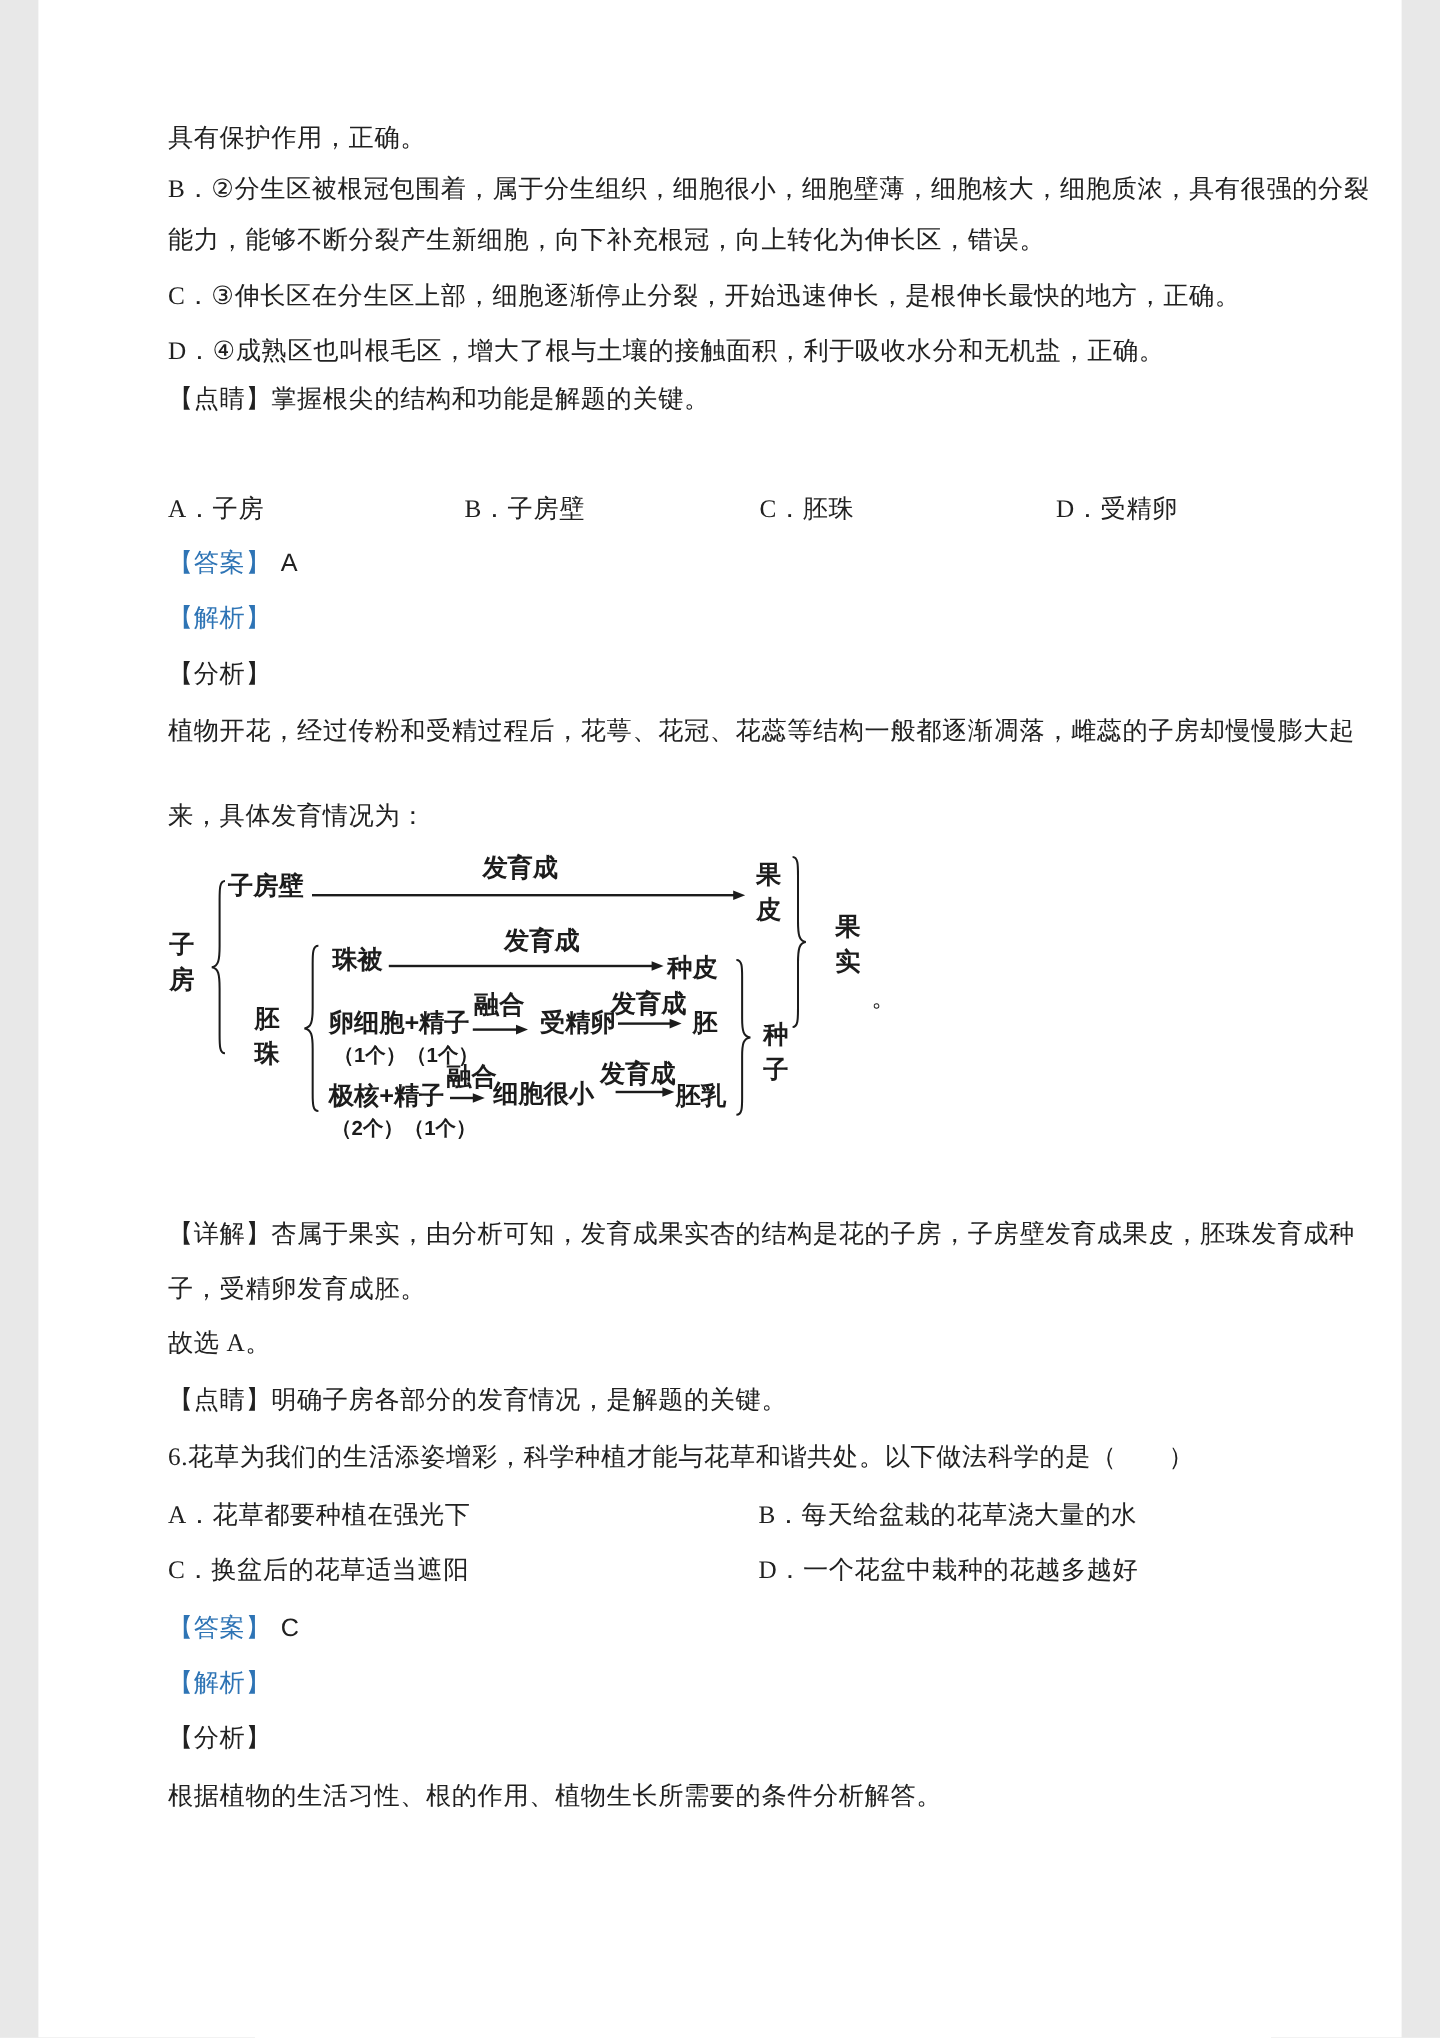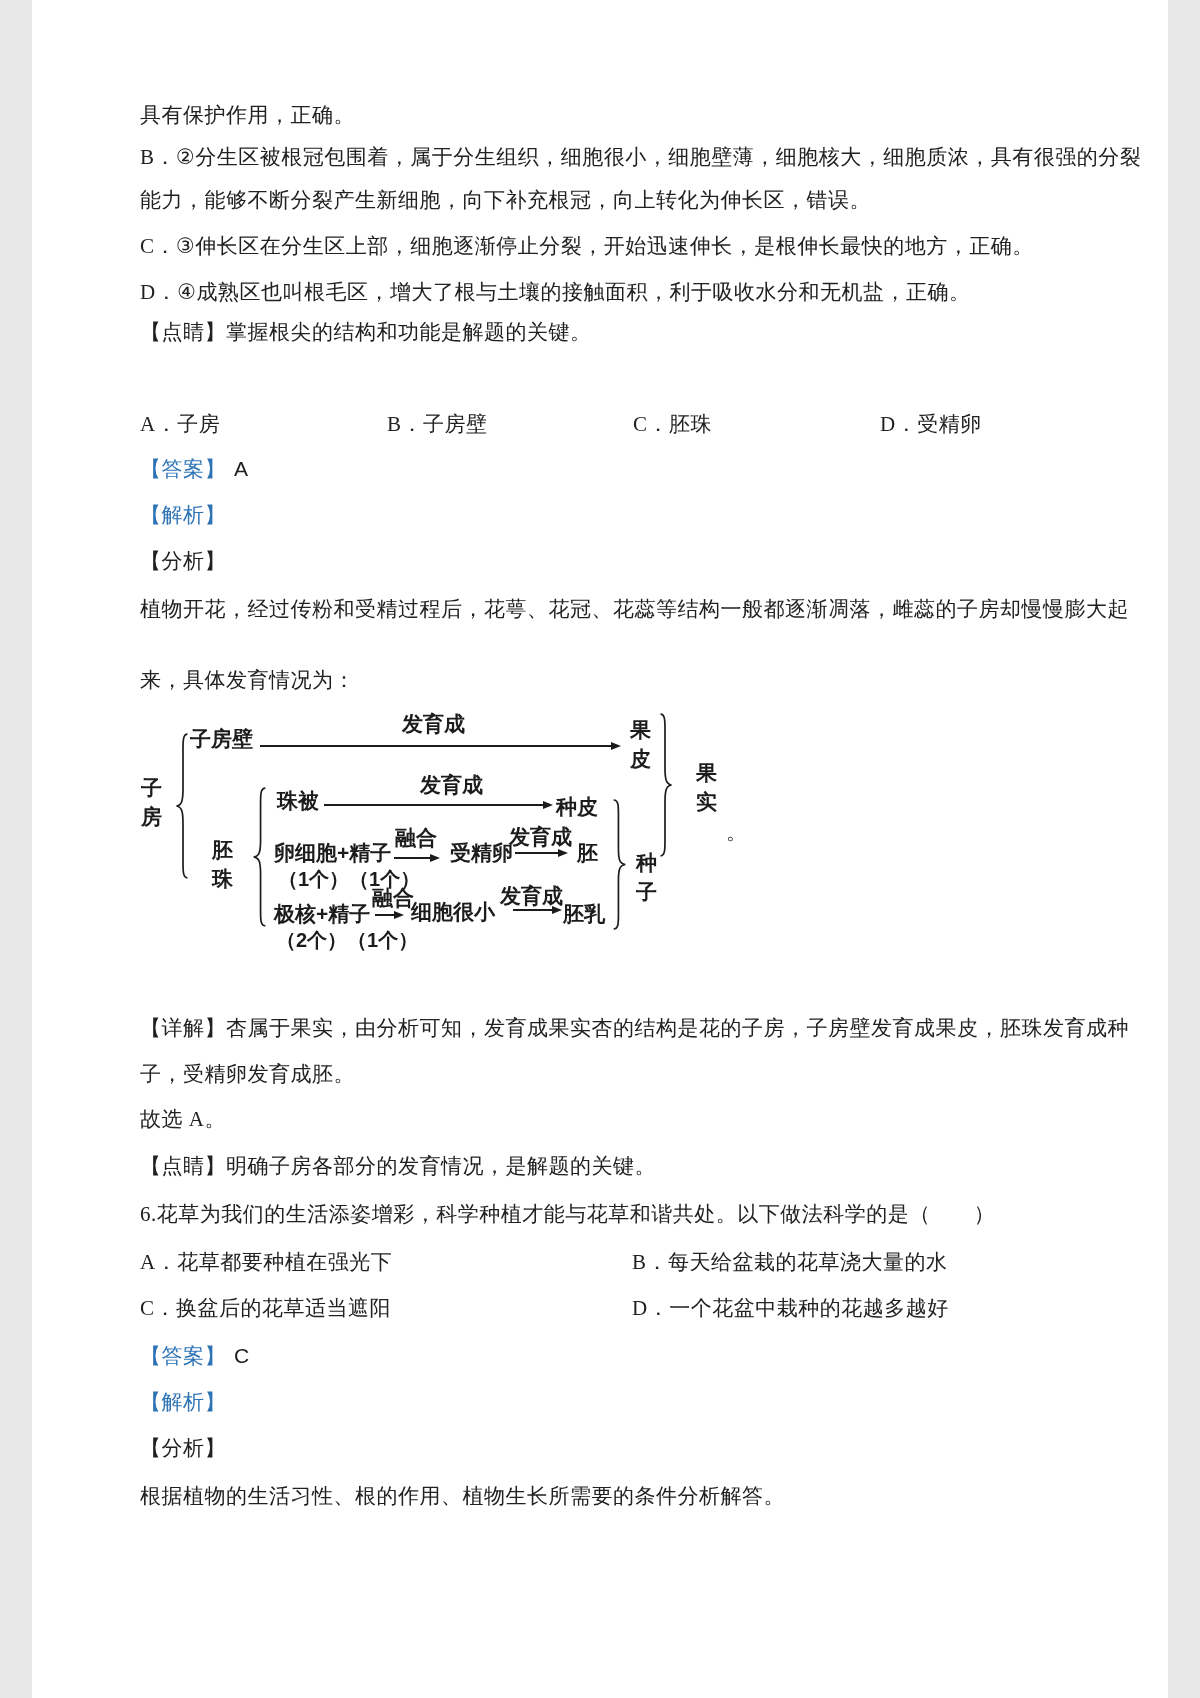--- a/index.html
+++ b/index.html
@@ -25,21 +25,21 @@
   .ans-val{color:#212121;margin-left:8px;font-family:"Liberation Sans","DejaVu Sans",sans-serif;}
   .opt{position:absolute;white-space:nowrap;}
 
   
   .diagram{
     position:absolute;left:100px;top:700px;width:660px;height:285px;
     font-family:"Liberation Sans","DejaVu Sans",sans-serif;
     font-weight:bold;color:#1c1c1c;
   }
   .d-txt{position:absolute;font-size:21px;line-height:24px;white-space:nowrap;}
-  .d-sm{position:absolute;font-size:20px;line-height:17px;white-space:nowrap;}
+  .d-sm{position:absolute;font-size:17px;line-height:17px;white-space:nowrap;}
   .vstack{position:absolute;width:24px;font-size:21px;line-height:29px;word-break:break-all;text-align:right;}
   .arr{position:absolute;height:0;border-top:2px solid #1c1c1c;}
   .arr::after{
     content:"";position:absolute;right:-9px;top:-5.5px;width:0;height:0;
     border-left:10px solid #1c1c1c;
     border-top:4.5px solid transparent;
     border-bottom:4.5px solid transparent;
   }
   .brace{position:absolute;}
   .brace svg{width:100%;height:100%;display:block;}

